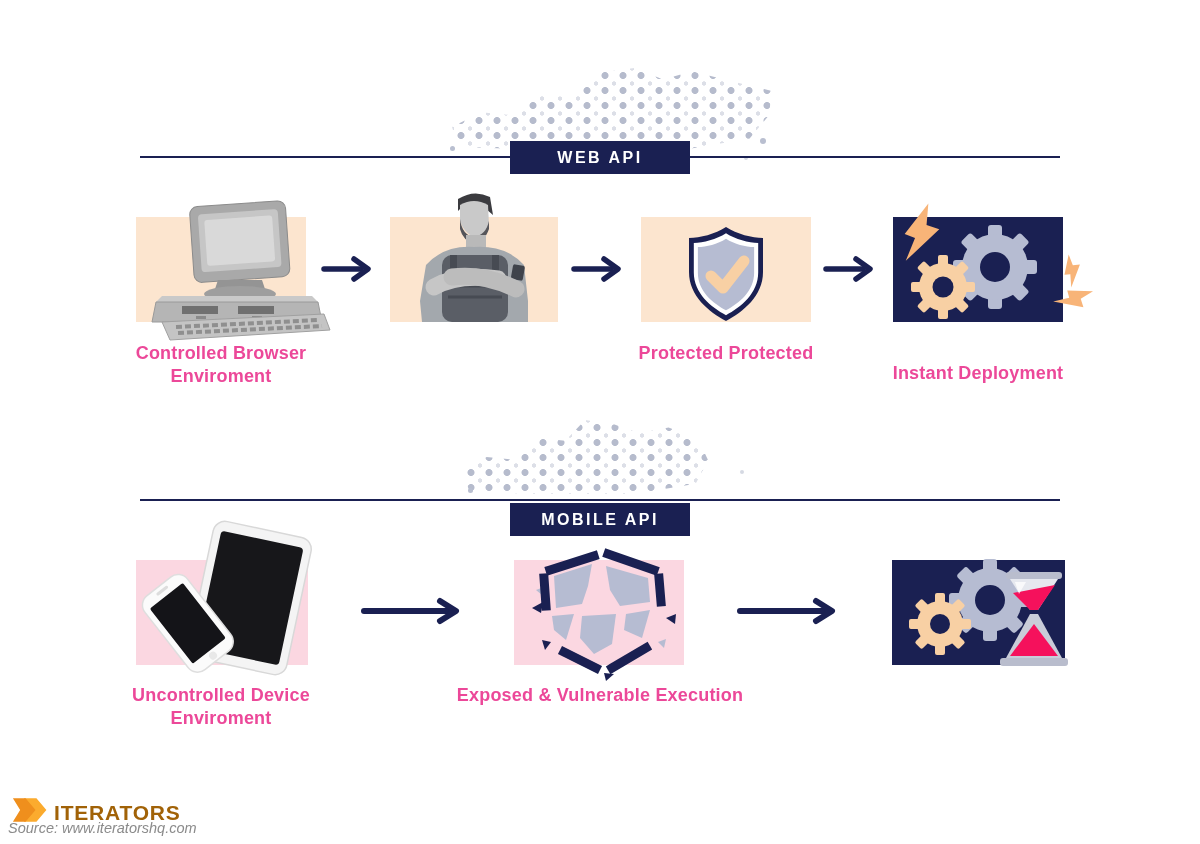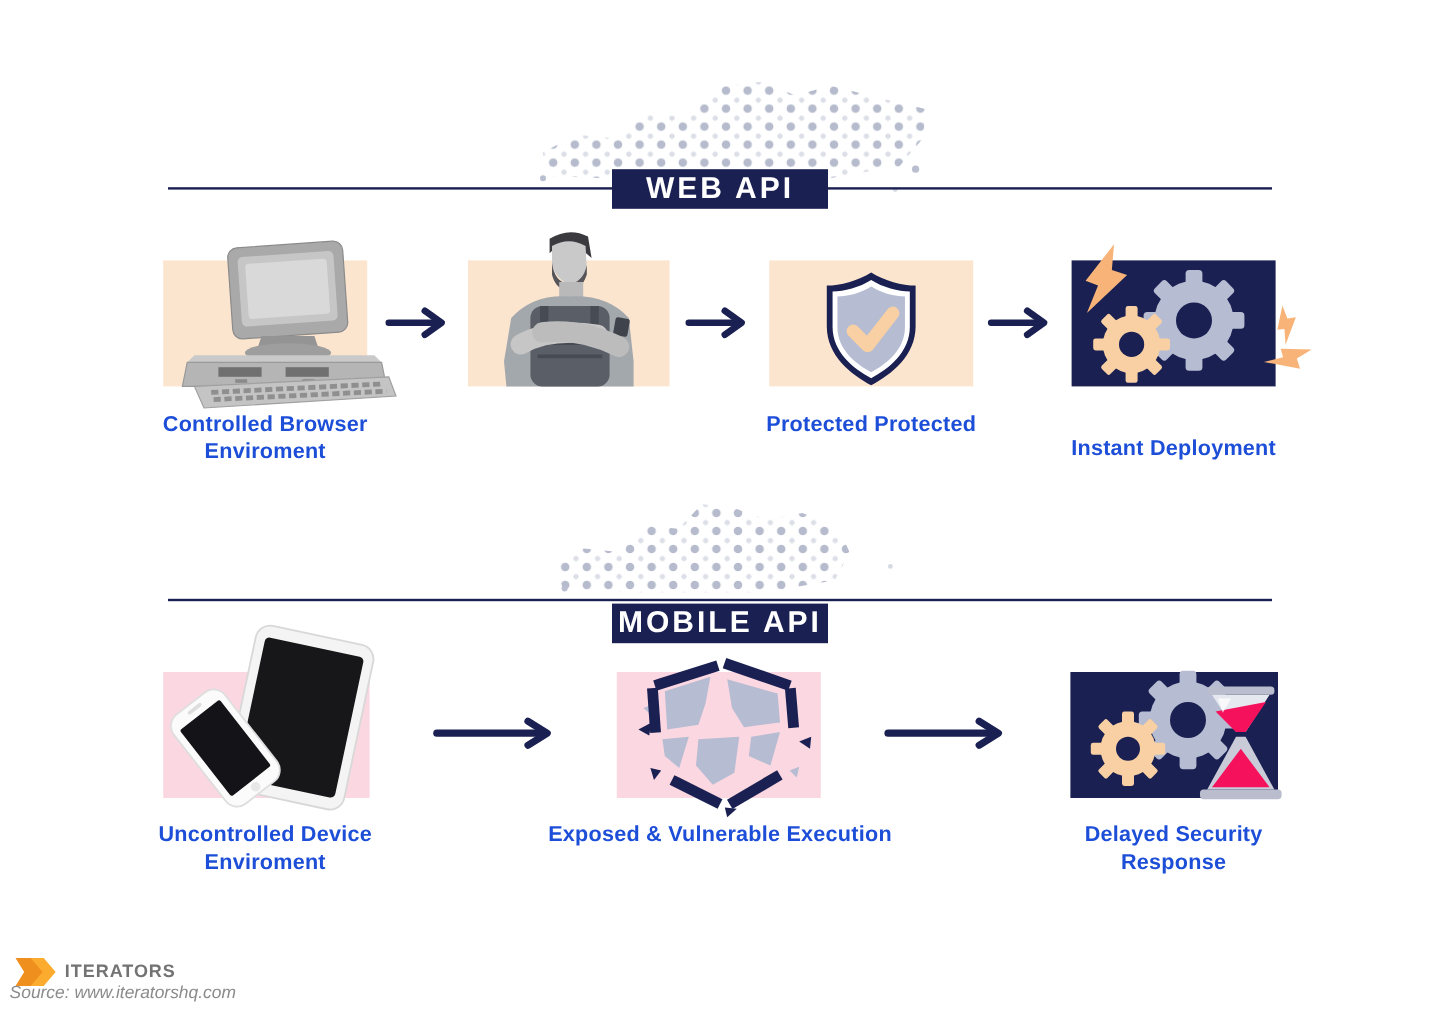--- a/index.html
+++ b/index.html
@@ -16,40 +16,40 @@
   .dots-web{left:452px;top:68px;width:320px;height:82px;
     clip-path:polygon(2% 96%,0% 72%,9% 54%,20% 58%,27% 32%,38% 36%,45% 6%,57% 0%,66% 14%,75% 4%,87% 16%,100% 28%,99% 58%,93% 86%,72% 100%,28% 100%);}
   .dots-mobile{left:462px;top:420px;width:246px;height:74px;
     clip-path:polygon(3% 96%,0% 70%,10% 50%,22% 54%,30% 24%,42% 28%,50% 0%,62% 6%,72% 18%,84% 10%,96% 26%,100% 54%,95% 86%,70% 100%,26% 100%);}
   .dot{position:absolute;border-radius:50%;background:#b9bfd0;}
 
   
   .rule{position:absolute;height:2px;background:#1a2052;}
   .banner{position:absolute;width:180px;height:33px;background:#1a2052;color:#ffffff;
     display:flex;align-items:center;justify-content:center;
-    font-size:25px;font-weight:700;letter-spacing:2.5px;z-index:3;}
+    font-size:16px;font-weight:700;letter-spacing:2.5px;z-index:3;}
 
   
   .tile{position:absolute;height:105px;}
   .tile.peach{background:#fce5cf;}
   .tile.pink{background:#fbd7e1;}
   .tile.navy{background:#1a2052;}
 
   .icon-svg{position:absolute;overflow:visible;z-index:2;}
 
   
   .label{position:absolute;transform:translateX(-50%);text-align:center;
-    color:#1d4ed8;font-weight:700;font-size:18px;line-height:23px;letter-spacing:.2px;}
+    color:#ec4899;font-weight:700;font-size:18px;line-height:23px;letter-spacing:.2px;}
 
   
   .arrow{position:absolute;overflow:visible;}
 
   
-  .brand-text{position:absolute;left:54px;top:801px;color:#737373;
-    font-size:15px;font-weight:800;letter-spacing:.8px;}
+  .brand-text{position:absolute;left:54px;top:801px;color:#a16207;
+    font-size:21px;font-weight:800;letter-spacing:.8px;}
   .source-text{position:absolute;left:8px;top:820px;color:#8b8b8b;font-size:14.5px;font-style:italic;}
 </style>
 </head>
 <body>
 
 <div class="canvas">
 
   <div class="dots dots-web"></div>
   <div class="dot" style="left:450px;top:146px;width:5px;height:5px;"></div>
   <div class="dot" style="left:760px;top:138px;width:6px;height:6px;"></div>
@@ -261,21 +261,20 @@
     <path d="M4 14 H88" stroke="#1a2052" stroke-width="6" stroke-linecap="round"></path>
     <path d="M80 4 L96 14 L80 24" fill="none" stroke="#1a2052" stroke-width="6" stroke-linecap="round" stroke-linejoin="round"></path>
   </svg>
   <svg class="arrow" style="left:736px;top:597px;" width="100" height="28" viewBox="0 0 100 28">
     <path d="M4 14 H88" stroke="#1a2052" stroke-width="6" stroke-linecap="round"></path>
     <path d="M80 4 L96 14 L80 24" fill="none" stroke="#1a2052" stroke-width="6" stroke-linecap="round" stroke-linejoin="round"></path>
   </svg>
 
   <div class="label" style="left:221px;top:684px;width:230px;">Uncontrolled Device Enviroment</div>
   <div class="label" style="left:600px;top:684px;width:420px;">Exposed &amp; Vulnerable Execution</div>
-  <div class="label" style="left:978px;top:684px;width:190px;">Delayed Security Response</div>
 
   <svg class="icon-svg" style="left:12px;top:797px;" width="38" height="26" viewBox="0 0 42 28">
     <path d="M13 1 L27 1 L38 14 L27 27 L13 27 L21 14 Z" fill="#fbab2e"></path>
     <path d="M1 1 L15 1 L26 14 L15 27 L1 27 L9 14 Z" fill="#ef8f1d"></path>
   </svg>
   <div class="brand-text">ITERATORS</div>
   <div class="source-text">Source: www.iteratorshq.com</div>
 
 </div>
 

